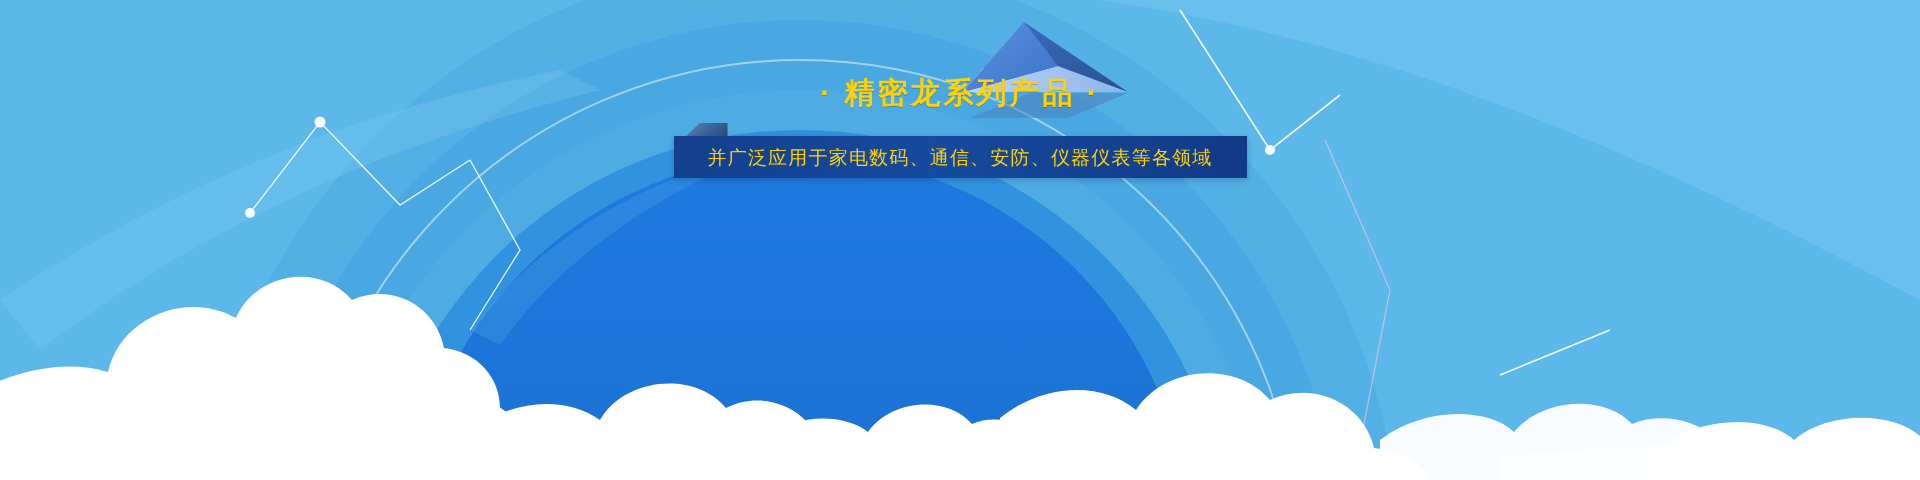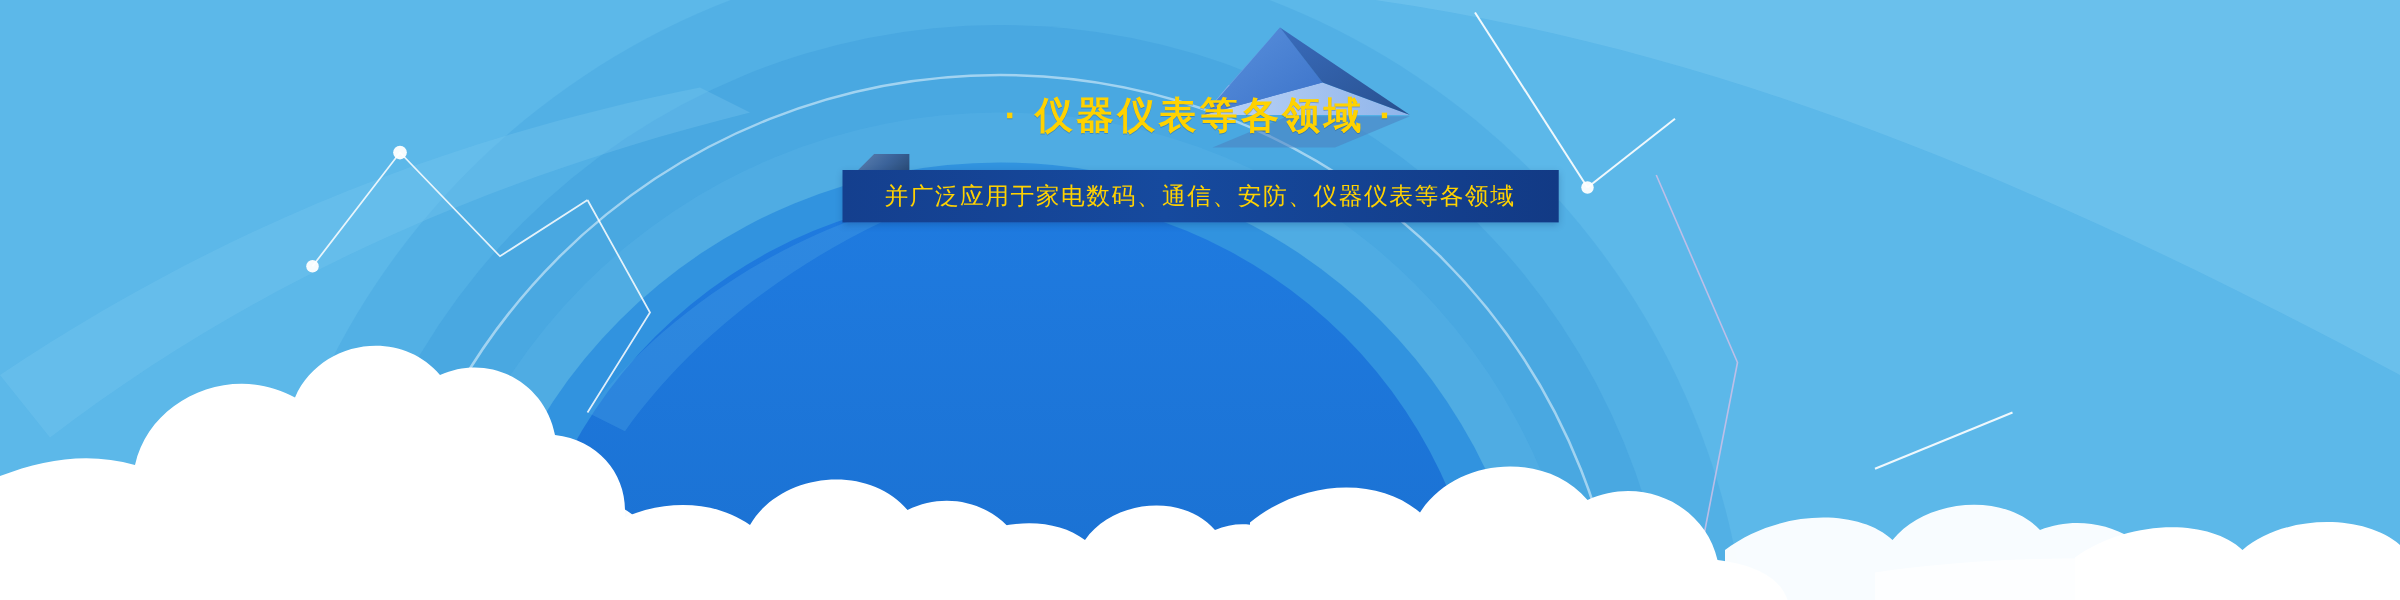--- a/index.html
+++ b/index.html
@@ -173,21 +173,21 @@
       <polygon points="963,92 1024,22 1058,66" fill="url(#gPyrTop)"></polygon>
       <polygon points="963,92 1058,66 1024,22" fill="url(#gPyrTop)"></polygon>
 
       <polygon points="1058,66 1128,92 1024,22" fill="url(#gPyrRight)"></polygon>
 
       <polygon points="963,92 983,68 1024,22" fill="#6a9ce2" opacity="0.85"></polygon>
     </svg>
   </div>
 
   <div class="content">
-    <div class="eyebrow">· 仪器仪表等各领域 ·</div>
+    <div class="eyebrow">· 精密龙系列产品 ·</div>
     <div class="ribbon-wrap">
       <span class="ribbon-fold"></span>
       <div class="ribbon">并广泛应用于家电数码、通信、安防、仪器仪表等各领域</div>
     </div>
   </div>
 
   <div class="layer clouds">
     <svg viewBox="0 0 1920 480" preserveAspectRatio="none" aria-hidden="true">
       <g fill="#ffffff">
 

